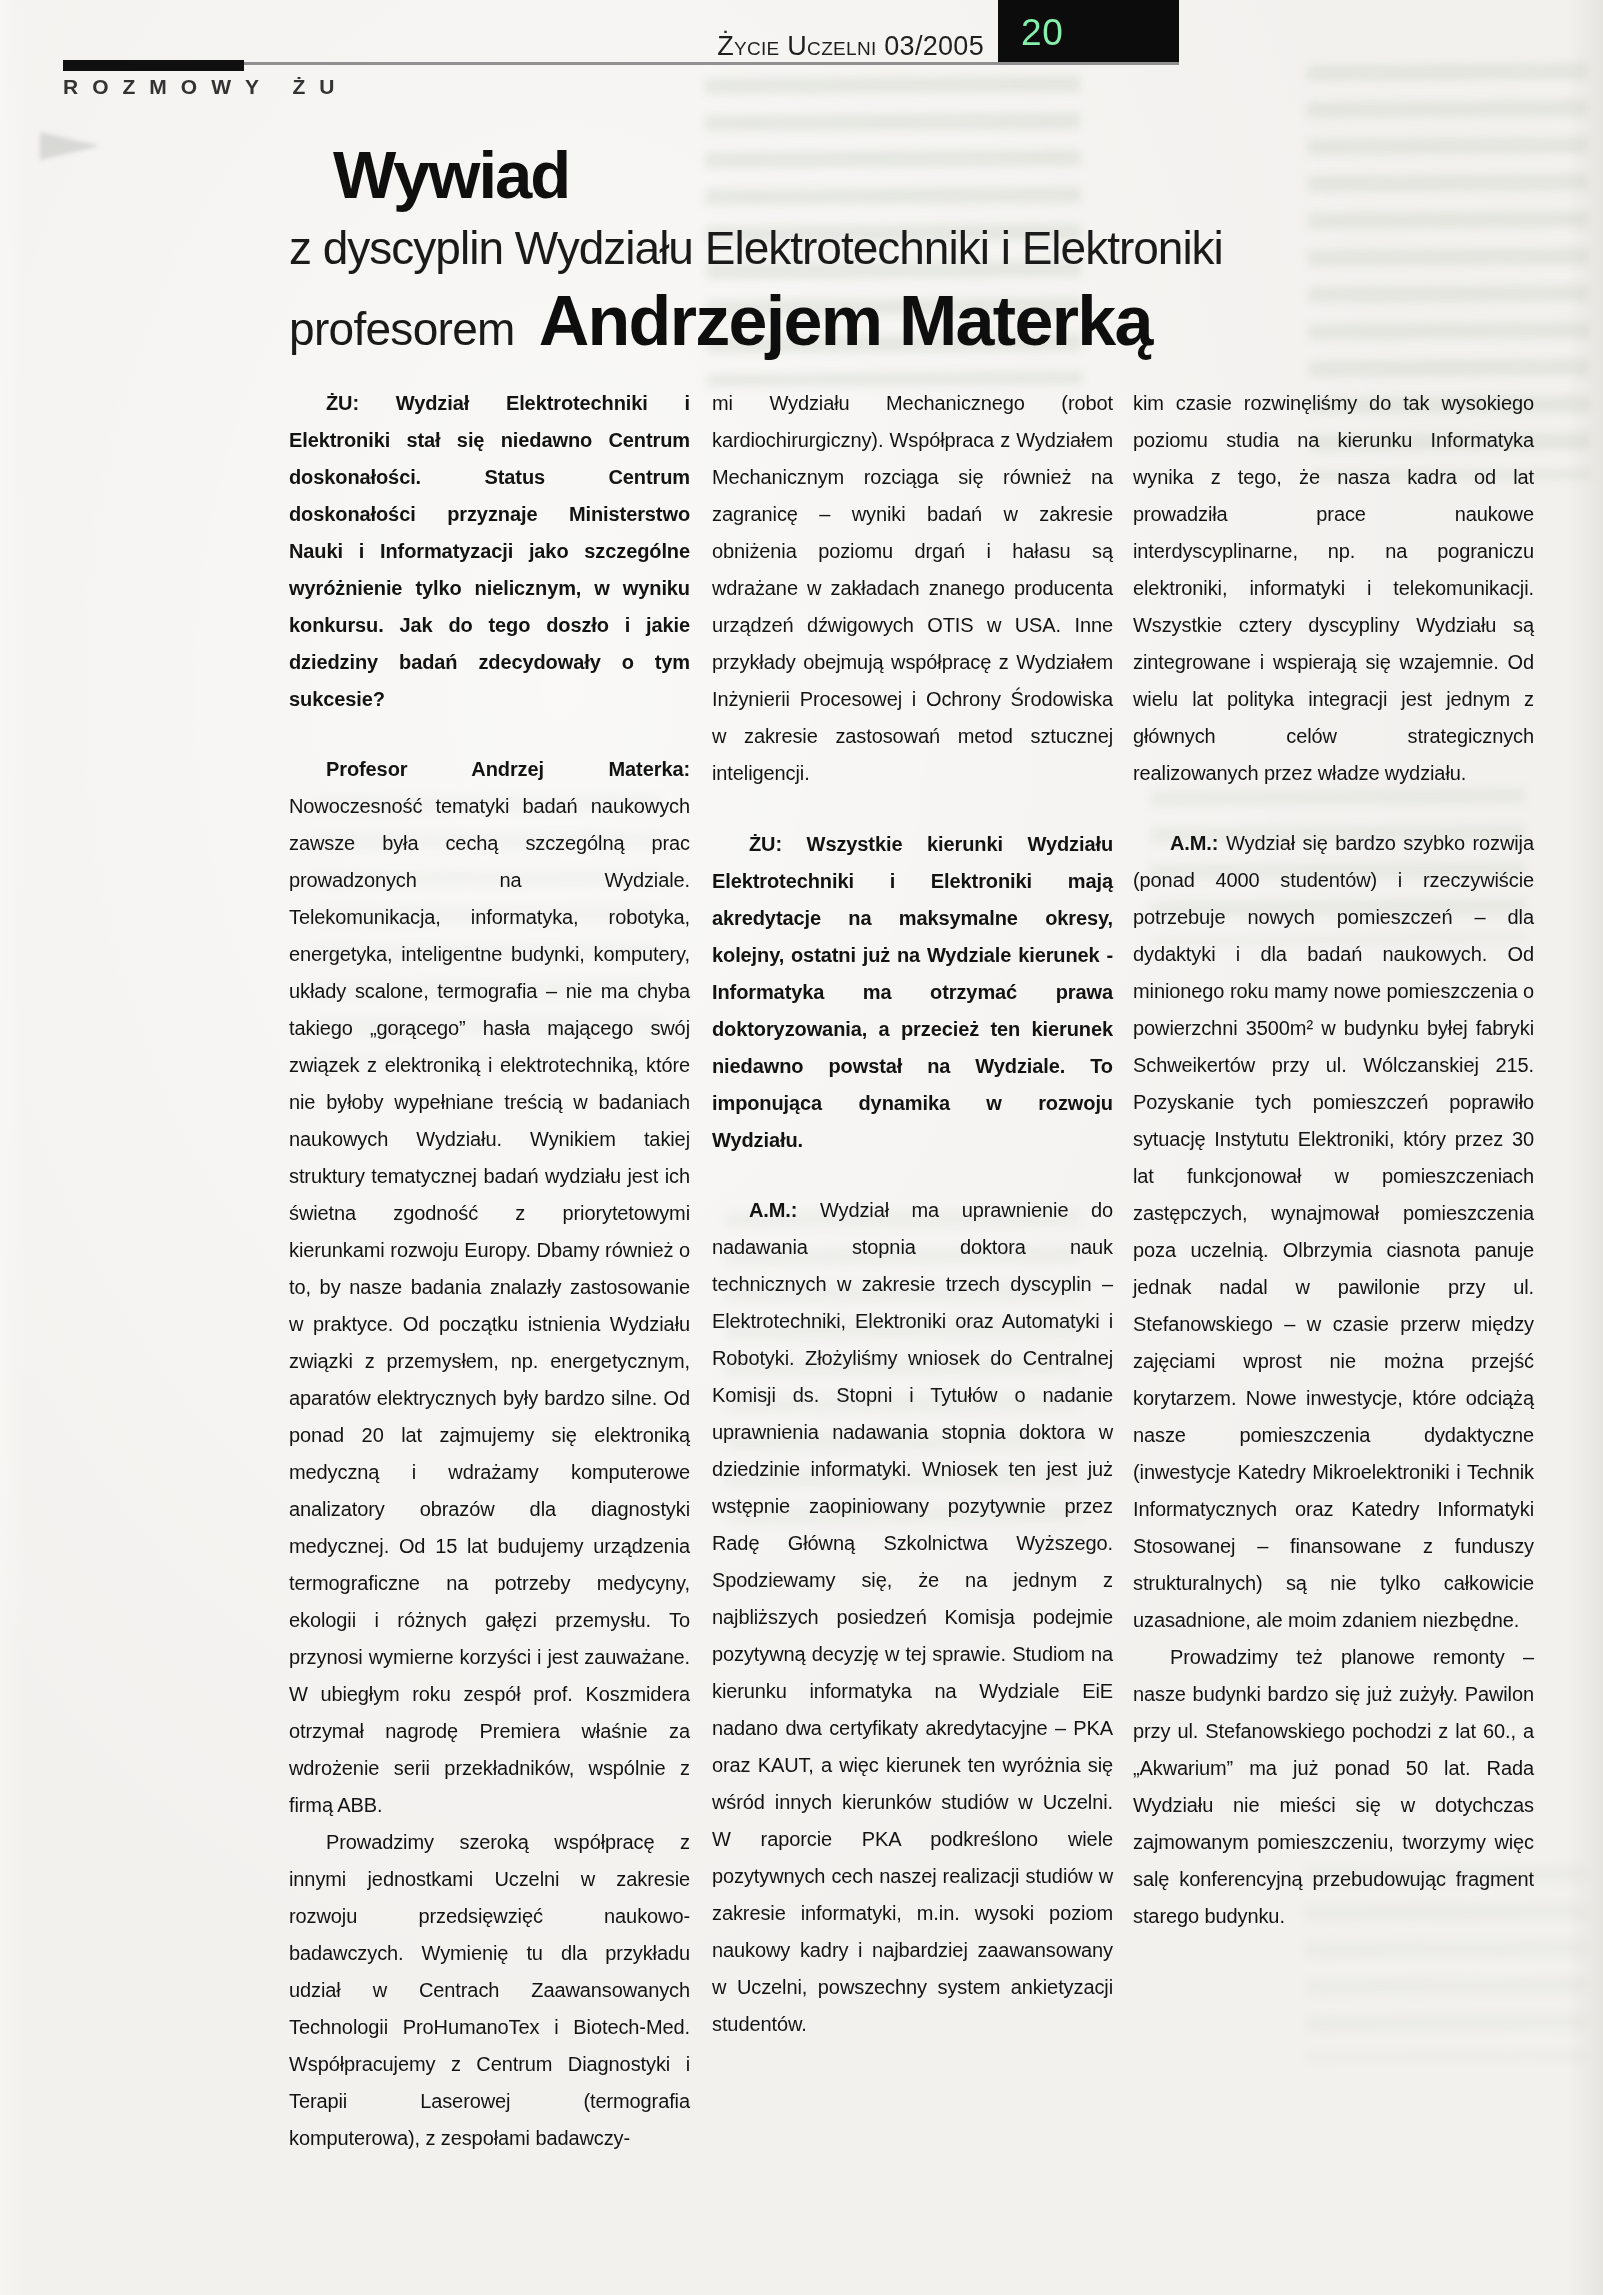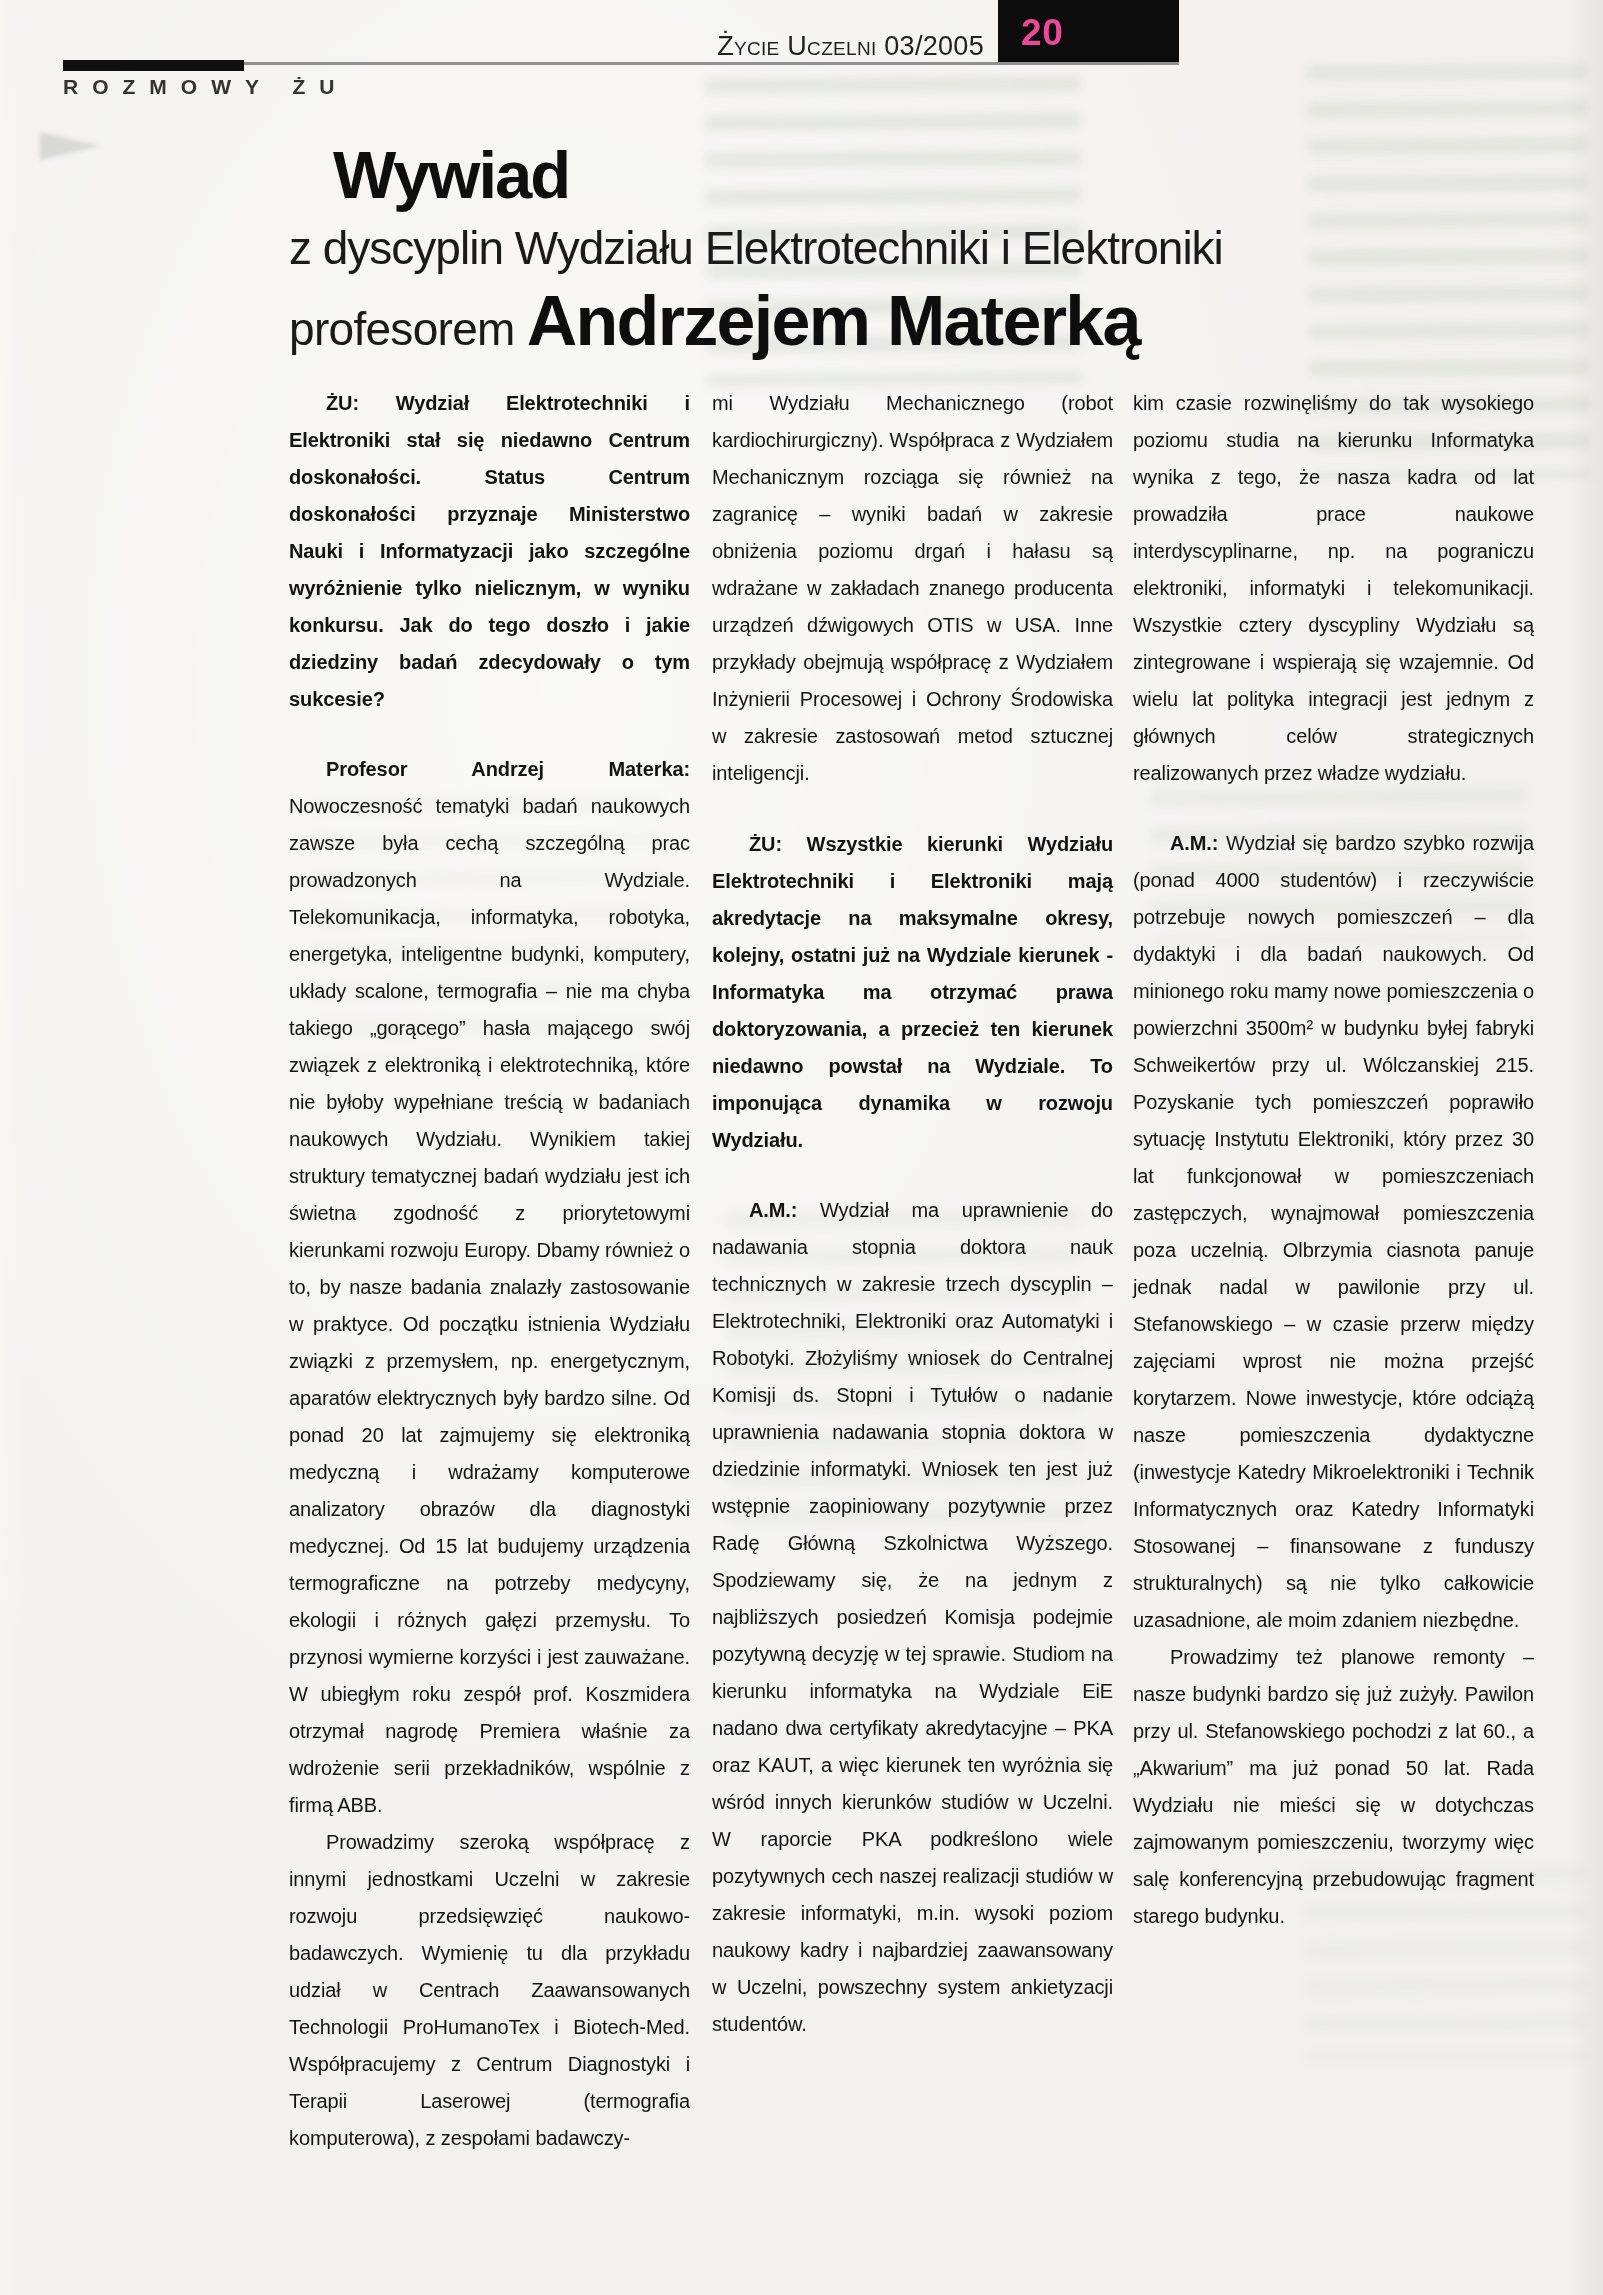--- a/index.html
+++ b/index.html
@@ -19,32 +19,32 @@
     position:absolute;left:636px;top:31px;width:348px;
     text-align:right;font-size:27px;letter-spacing:0.3px;
     font-variant:small-caps;color:#1f1f1f;white-space:nowrap;
   }
   .mag-title .issue{font-variant:normal;}
   .pagenum-box{
     position:absolute;left:998px;top:0;width:181px;height:65px;
     background:#0c0c0c;display:flex;align-items:center;
   }
   .pagenum-box .num{
-    color:#ec4899;font-weight:bold;font-size:37px;padding-left:23px;letter-spacing:0.7px;
+    color:#86efac;font-weight:normal;font-size:37px;padding-left:23px;letter-spacing:0.7px;
   }
   .top-rule{position:absolute;left:241px;top:62px;width:938px;height:2.7px;background:var(--rule,#909090);}
   .section-bar{position:absolute;left:63px;top:60px;width:181px;height:11.4px;background:#101010;}
   .section-label{
     position:absolute;left:63px;top:75px;
     font-size:21px;letter-spacing:14px;color:#333;white-space:nowrap;font-weight:bold;
   }
   
   .t1{position:absolute;left:333px;top:136px;font-size:67px;font-weight:bold;letter-spacing:-2px;color:#0f0f0f;}
   .t2{position:absolute;left:289px;top:221px;font-size:46px;font-weight:400;letter-spacing:-1px;color:#1a1a1a;white-space:nowrap;}
-  .t3{position:absolute;left:289px;top:281px;display:flex;align-items:baseline;gap:12px;white-space:nowrap;}
+  .t3{position:absolute;left:289px;top:281px;display:flex;align-items:baseline;gap:24px;white-space:nowrap;}
   .t3 .light{font-size:46px;font-weight:400;letter-spacing:-0.7px;color:#1a1a1a;}
   .t3 .strong{font-size:70px;font-weight:bold;letter-spacing:-1.7px;color:#0e0e0e;}
   
   .col{
     position:absolute;top:385px;width:401px;
     font-size:20px;line-height:37px;text-align:justify;
     color:#131313;letter-spacing:-0.1px;
   }
   .col-1{left:289px;}
   .col-2{left:712px;}

